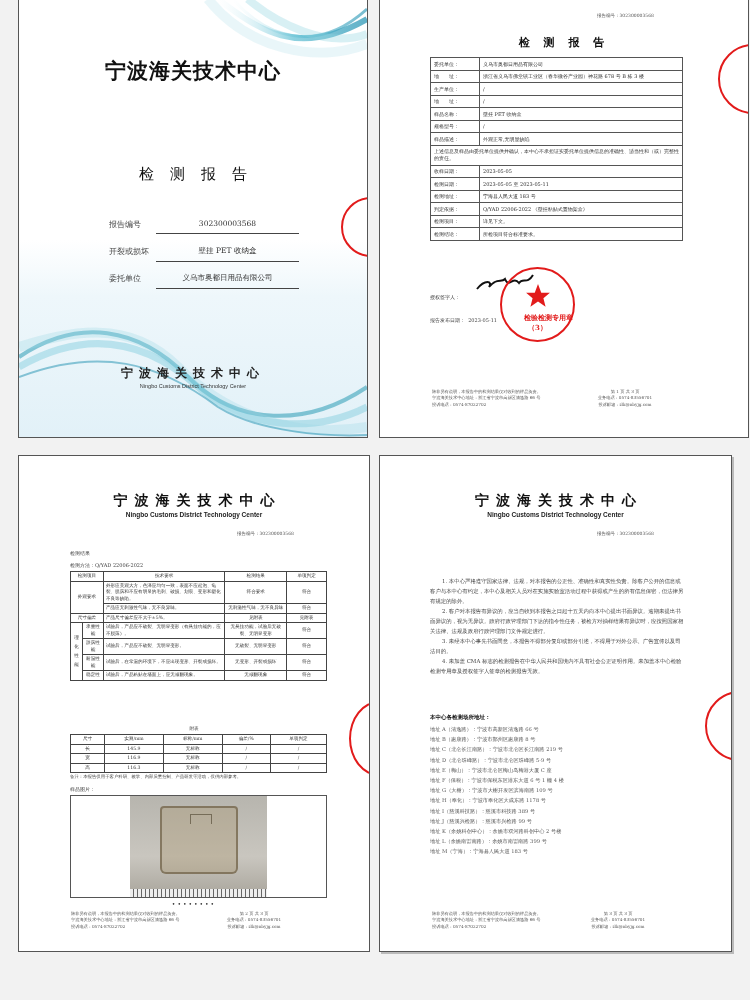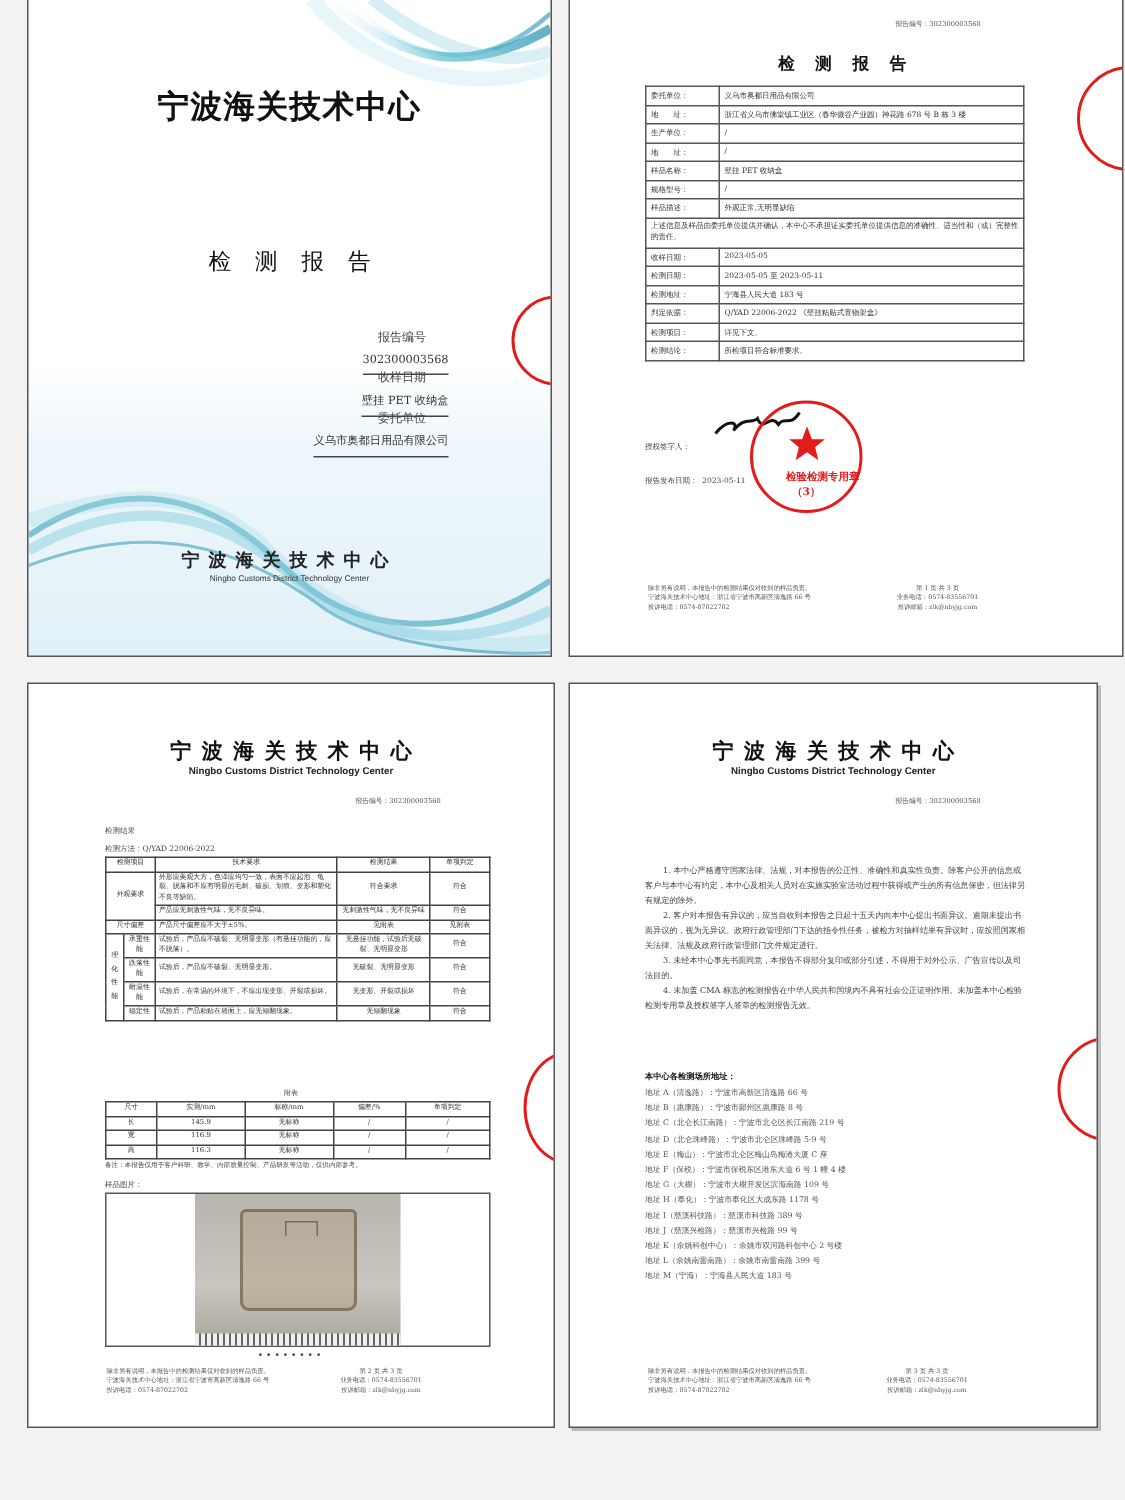--- a/index.html
+++ b/index.html
@@ -11,21 +11,21 @@
   #p2 { left: 379px; top: -2px; width: 370px; height: 440px; }
   #p3 { left: 18px; top: 455px; width: 352px; height: 497px; }
   #p4 { left: 379px; top: 455px; width: 353px; height: 497px; box-shadow: 2px 2px 0 #bbb; }
 
   
   #p1 { background: linear-gradient(180deg, #ffffff 0%, #ffffff 55%, #eef7fb 68%, #e2f1f8 100%); }
   .wave { position: absolute; left: 0; width: 100%; }
   .cover-org { position: absolute; top: 58px; width: 100%; text-align: center; font-size: 21px; font-weight: bold; letter-spacing: 1px; color: #111; }
   .cover-title { position: absolute; top: 122px; width: 100%; text-align: center; font-size: 15px; font-weight: normal; letter-spacing: 16px; color: #111; padding-left: 16px; margin-top: 44px; }
   .cover-fields { position: absolute; top: 220px; left: 90px; width: 190px; }
-  .cover-row { display: flex; align-items: flex-end; height: 27px; flex-direction: column; }
+  .cover-row { display: flex; align-items: flex-start; height: 27px; }
   .cover-row .lbl { width: 47px; font-size: 8px; color: #444; padding-bottom: 5px; }
   .cover-row .val { flex: 1; font-size: 7.5px; text-align: center; border-bottom: 1px solid #444; padding-bottom: 5px; color: #333; }
   .cover-footer { position: absolute; top: 366px; width: 100%; text-align: center; }
   .cover-footer .cn { font-family: "DejaVu Sans", sans-serif; font-size: 12px; letter-spacing: 6px; color: #222; font-weight: bold; }
   .cover-footer .en { font-family: "Liberation Sans", sans-serif; font-size: 5.5px; color: #333; margin-top: 1px; }
 
   
   .stamp { position: absolute; border: 2px solid #e21b1b; border-radius: 50%; color: #e21b1b; font-size: 8px; }
 
   
@@ -81,21 +81,21 @@
 
   <div class="cover-org">宁波海关技术中心</div>
   <div class="cover-title">检测报告</div>
 
   <div class="cover-fields">
     <div class="cover-row">
       <span class="lbl">报告编号</span>
       <span class="val">302300003568</span>
     </div>
     <div class="cover-row">
-      <span class="lbl">收样日期</span>
+      <span class="lbl">开裂或损坏</span>
       <span class="val">壁挂 PET 收纳盒</span>
     </div>
     <div class="cover-row">
       <span class="lbl">委托单位</span>
       <span class="val">义乌市奥都日用品有限公司</span>
     </div>
   </div>
 
   <svg class="wave" style="top:318px;height:122px" viewBox="0 0 350 122" preserveAspectRatio="none">
     <path d="M0,40 C60,0 120,10 170,60 C220,110 290,110 350,70" stroke="#2a9bb5" stroke-width="4" fill="none" opacity="0.55"></path>

